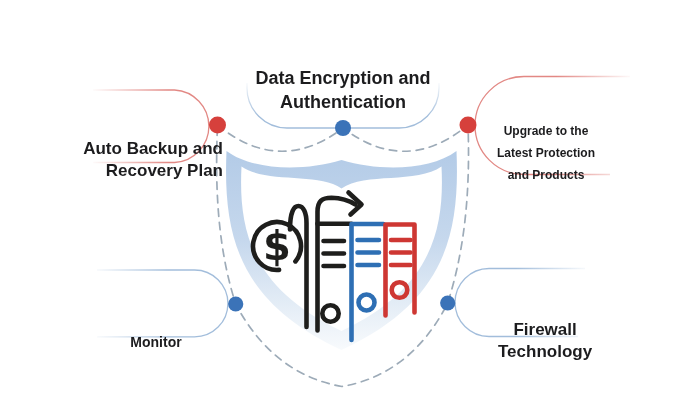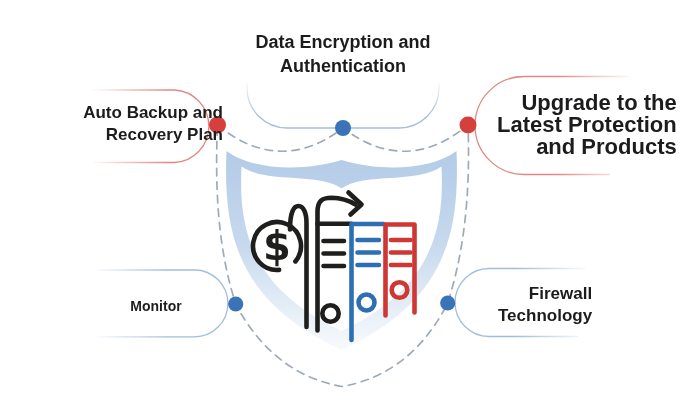--- a/index.html
+++ b/index.html
@@ -9,27 +9,28 @@
     background:#ffffff;
     overflow:hidden;
     font-family:"Liberation Sans", sans-serif;
   }
   .diagram-svg{position:absolute;left:0;top:0;}
   .label{
     position:absolute;
     color:#1c1c1e;
     font-weight:700;
     white-space:nowrap;
+    margin-top:36px;
   }
   .label .line{display:block;}
   .label-top{left:227px;top:30px;width:232px;text-align:center;font-size:18px;line-height:24px;}
   .label-auto{right:477px;top:102px;width:180px;text-align:right;font-size:17px;line-height:22px;}
-  .label-upgrade{left:497px;top:92px;font-size:22px;line-height:22px;text-align:right;}
+  .label-upgrade{left:497px;top:84px;font-size:12px;line-height:22px;text-align:center;}
   .label-monitor{left:100px;top:297px;width:112px;text-align:center;font-size:14px;line-height:19px;}
-  .label-firewall{left:498px;top:283px;font-size:17px;line-height:22px;text-align:right;}
+  .label-firewall{left:498px;top:283px;font-size:17px;line-height:22px;text-align:center;}
 </style>
 </head>
 <body>
 
 <div class="canvas">
 
   <svg class="diagram-svg" width="700" height="408" viewBox="0 0 700 408">
     <defs>
       <linearGradient id="shieldGrad" gradientUnits="userSpaceOnUse" x1="0" y1="150" x2="0" y2="352">
         <stop offset="0" stop-color="#b3cbe7"></stop>

